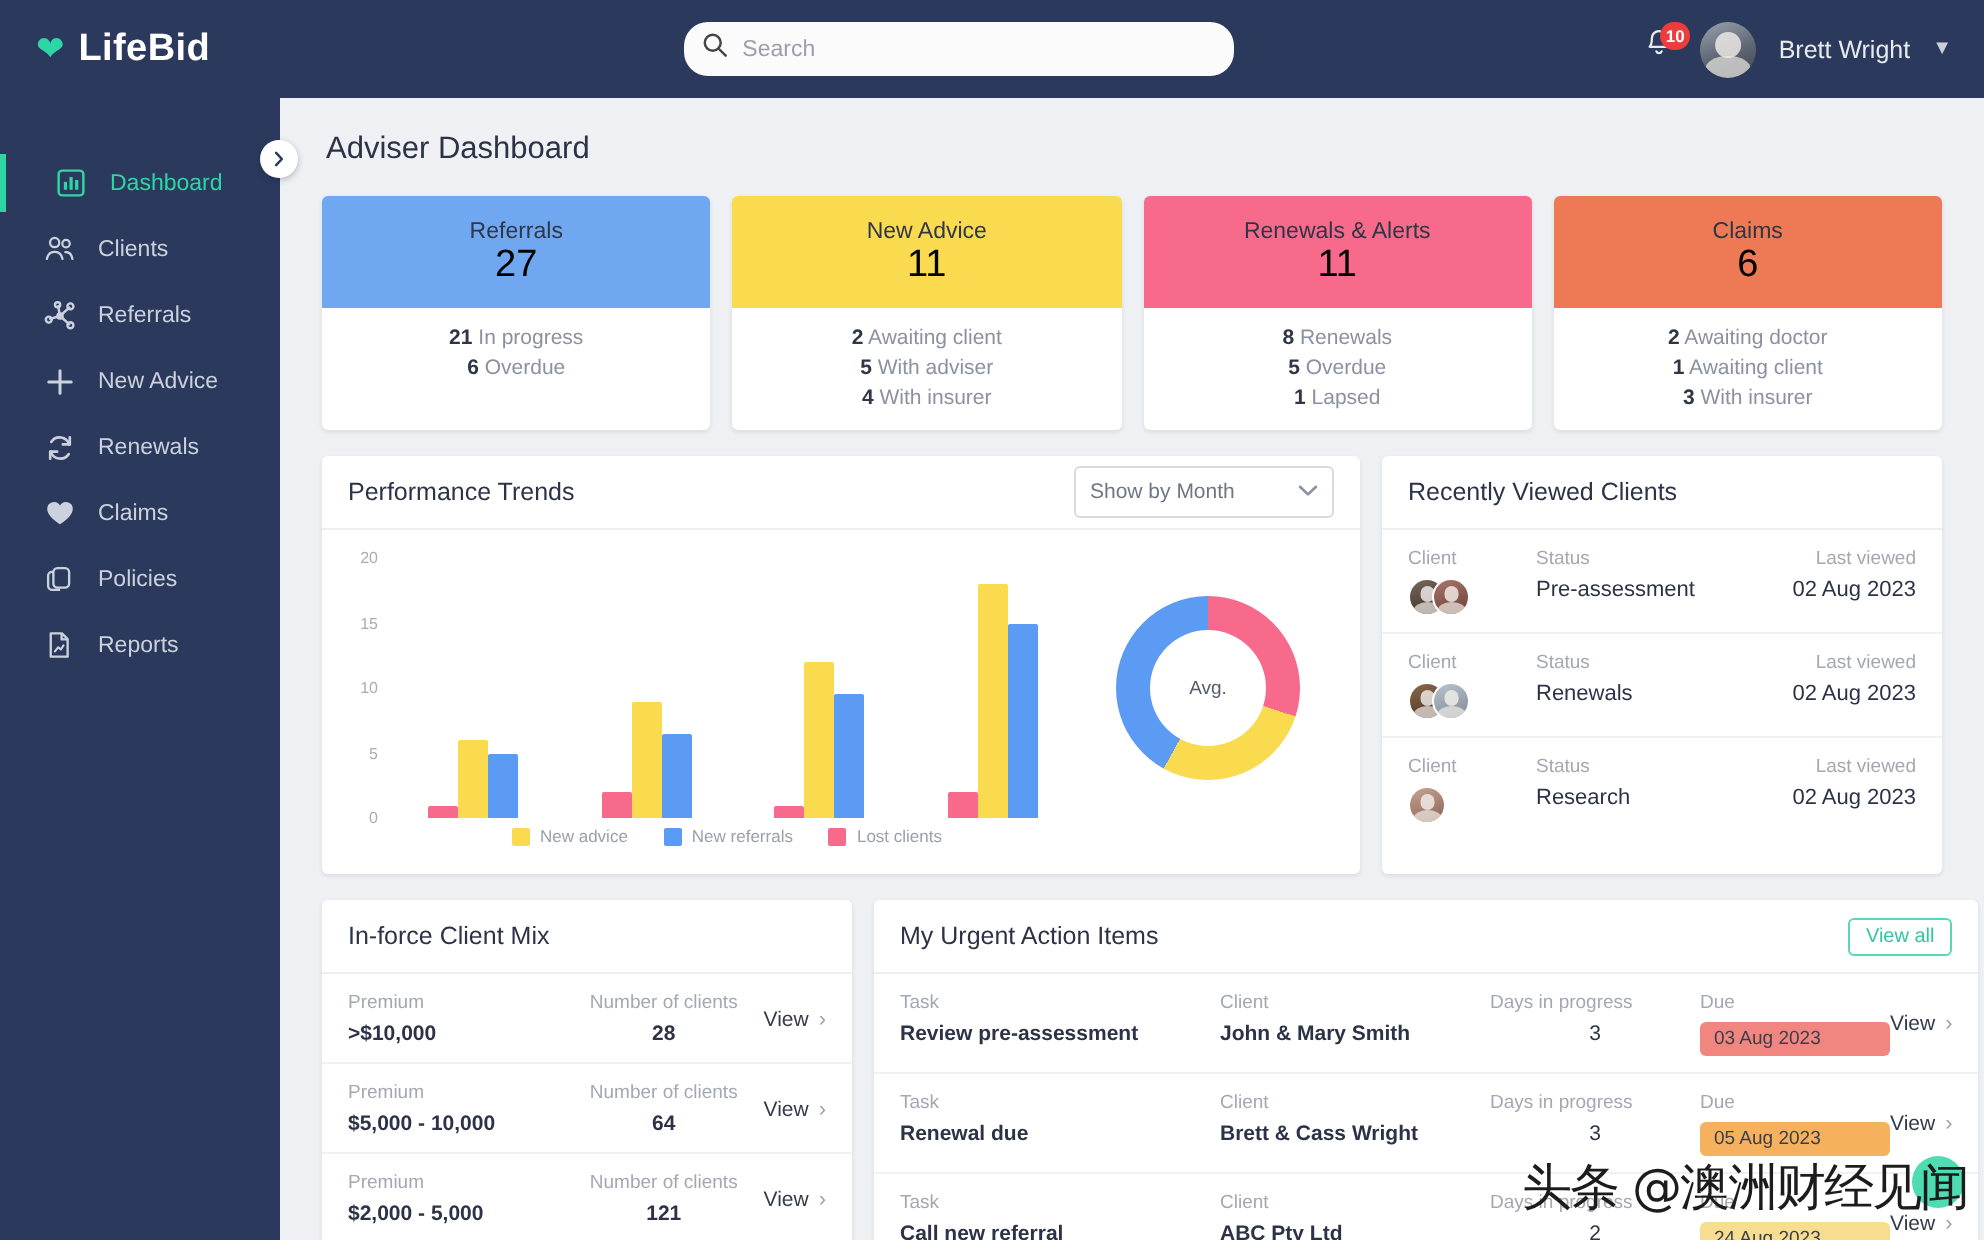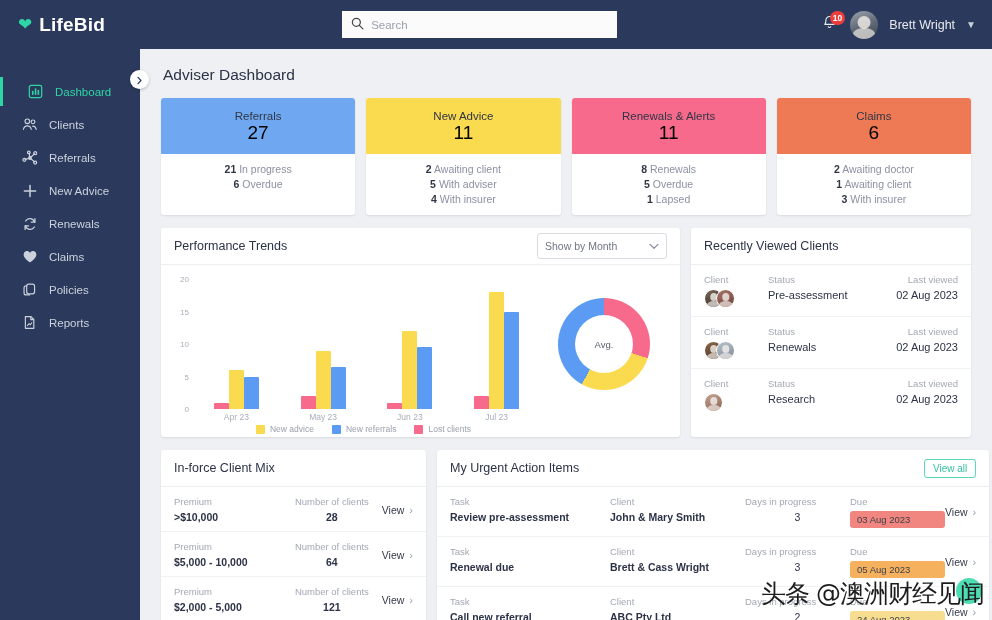--- a/index.html
+++ b/index.html
@@ -15,21 +15,21 @@
   
   .topbar {
     height: 49px; background: #2b3a5c; flex: 0 0 49px;
     display: flex; align-items: center; position: relative; z-index: 30;
   }
   .logo-wrap { width: 140px; display: flex; align-items: center; gap: 7px; padding-left: 18px; }
   .logo-heart { color: #2fd6a5; font-size: 17px; line-height: 1; }
   .logo-text { color: #ffffff; font-size: 19px; font-weight: bold; letter-spacing: .2px; }
   .search-wrap { flex: 1; display: flex; justify-content: center; }
   .search-box {
-    width: 275px; height: 27px; background: #fbfbfc; border-radius: 0;
+    width: 275px; height: 27px; background: #fbfbfc; border-radius: 12px;
     display: flex; align-items: center; padding: 0 9px; gap: 7px;
   }
   .search-box svg { flex: 0 0 auto; }
   .search-input {
     border: 0; outline: 0; background: transparent; font-size: 11.5px;
     color: #333; width: 100%; font-family: "Liberation Sans", sans-serif;
   }
   .search-input::placeholder { color: #9aa0ab; }
   .topright { display: flex; align-items: center; gap: 11px; padding-right: 16px; }
   .bell { position: relative; width: 20px; height: 22px; display: flex; align-items: center; justify-content: center; }
@@ -465,29 +465,20 @@
                           <div class="bar" style="height: 47.5%; background: rgb(91, 155, 243);"></div>
                         </div>
                         <div class="grp">
                           <div class="bar" style="height: 10%; background: rgb(247, 106, 140);"></div>
                           <div class="bar" style="height: 90%; background: rgb(250, 218, 78);"></div>
                           <div class="bar" style="height: 75%; background: rgb(91, 155, 243);"></div>
                         </div>
                       </div>
                   </div>
                 </div>
-                <div style="display:flex;">
-                  <div style="width:24px;flex:0 0 24px;"></div>
-                  <div class="xlabels" style="flex:1 1 auto;" id="x-labels">
-                      <div class="xlabel">Apr 23</div>
-                      <div class="xlabel">May 23</div>
-                      <div class="xlabel">Jun 23</div>
-                      <div class="xlabel">Jul 23</div>
-                    </div>
-                </div>
                 <div class="legend" id="chart-legend">
                     <div class="legend-item">
                       <span class="swatch" style="background: rgb(250, 218, 78);"></span>
                       <span>New advice</span>
                     </div>
                     <div class="legend-item">
                       <span class="swatch" style="background: rgb(91, 155, 243);"></span>
                       <span>New referrals</span>
                     </div>
                     <div class="legend-item">

